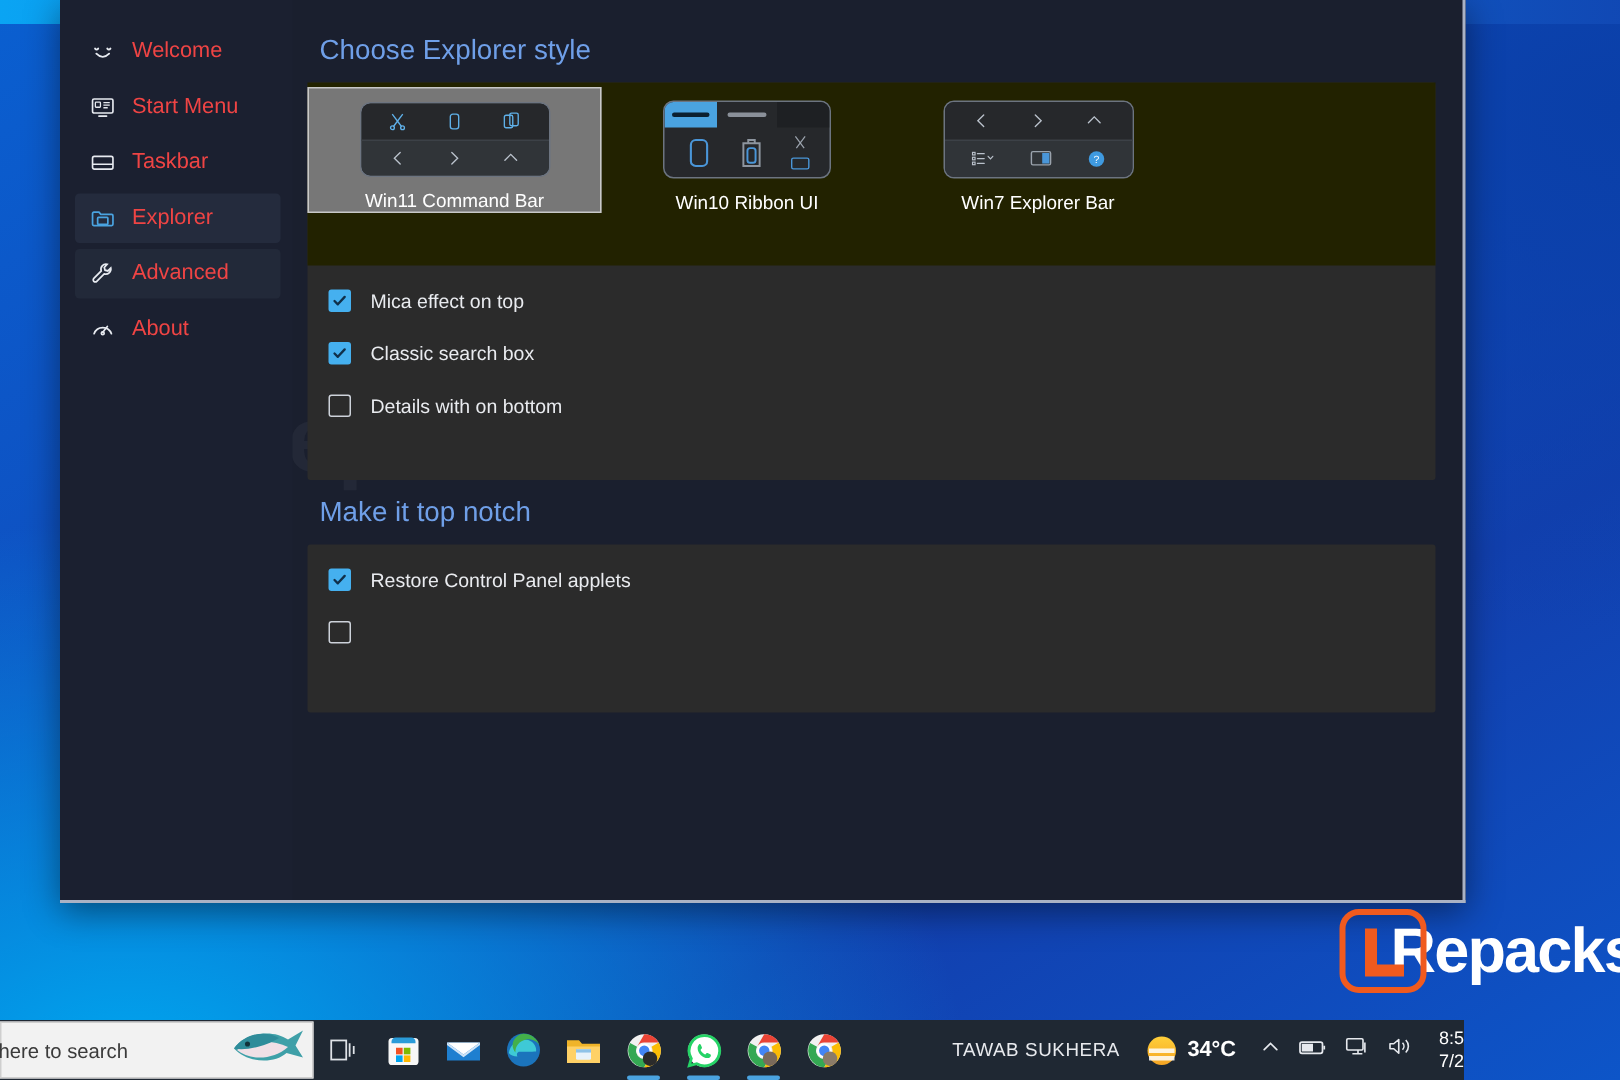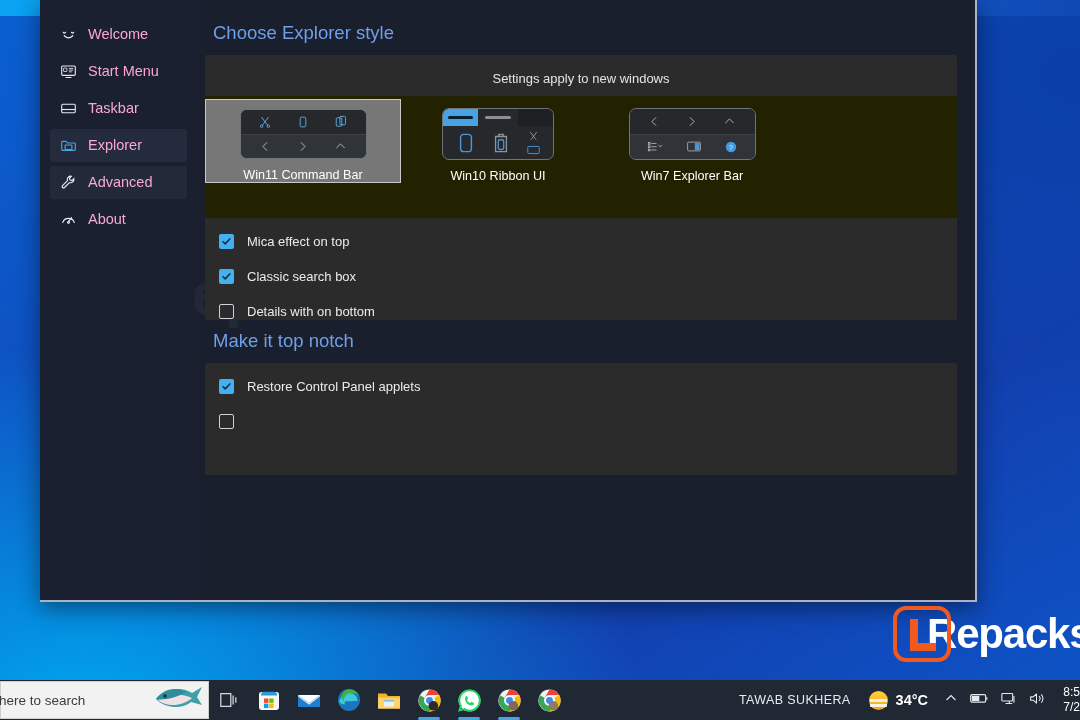--- a/index.html
+++ b/index.html
@@ -50,21 +50,21 @@
   #sidebar {
     width: 155px; min-width:155px;
     background: #1b2030;
     padding-top: 14px;
     position: relative; z-index: 8;
   }
   .nav-item {
     display:flex; align-items:center; gap:11px;
     height: 33px; margin: 4px 8px 4px 10px;
     padding-left: 10px;
-    color: #f9a8d4; font-size: 14.5px;
+    color: #ef4444; font-size: 14.5px;
     border-radius: 3px;
     cursor: default;
   }
   .nav-item .nav-ico {
     width:17px; height:17px; display:flex; align-items:center; justify-content:center;
     flex: 0 0 17px;
   }
   .nav-item.sel { background: #242b3d; }
   .nav-item.sel .nav-ico svg { stroke: #4aa3e0; }
   .nav-item.soft { background: #222939; }
@@ -185,21 +185,21 @@
     position:absolute; left:13px; top:33px; width:26px; height:8px; background:#f05a1e;
   }
   #lr-word {
     color:#ffffff; font-size: 42px; font-weight: 700;
     margin-left: -24px; letter-spacing:-1.2px; line-height:1;
   }
 
   
   #taskbar {
     position:absolute; left:0; bottom:0;
-    width:1080px; height:40px;
+    width:976px; height:40px;
     background:#1f2833;
     display:flex; align-items:center;
     z-index: 40;
   }
   #tb-search {
     width: 209px; height: 38px; margin-left:0;
     background:#f2f2f2;
     border: 1px solid #cfcfcf;
     display:flex; align-items:center; justify-content:space-between;
     padding: 0 4px 0 0;
@@ -297,21 +297,20 @@
         <span class="nav-label">About</span>
       </div>
     </nav>
 
     <main id="content">
 
       <h2 class="sec-title">Choose Explorer style</h2>
 
       <section class="card" id="card-explorer">
 
-        <div class="apply-note">Settings apply to new windows</div>
 
         <div class="tile-strip">
 
           <div class="tile selected">
             <div class="mock mock11">
               <div class="row row1">
                 <svg width="14" height="14" viewBox="0 0 20 20" fill="none" stroke="#5fb0e8" stroke-width="1.3">
                     <path d="M5 3l9 12M15 3L6 15"></path>
                     <circle cx="5.2" cy="16" r="1.8"></circle>
                     <circle cx="14.8" cy="16" r="1.8"></circle>

